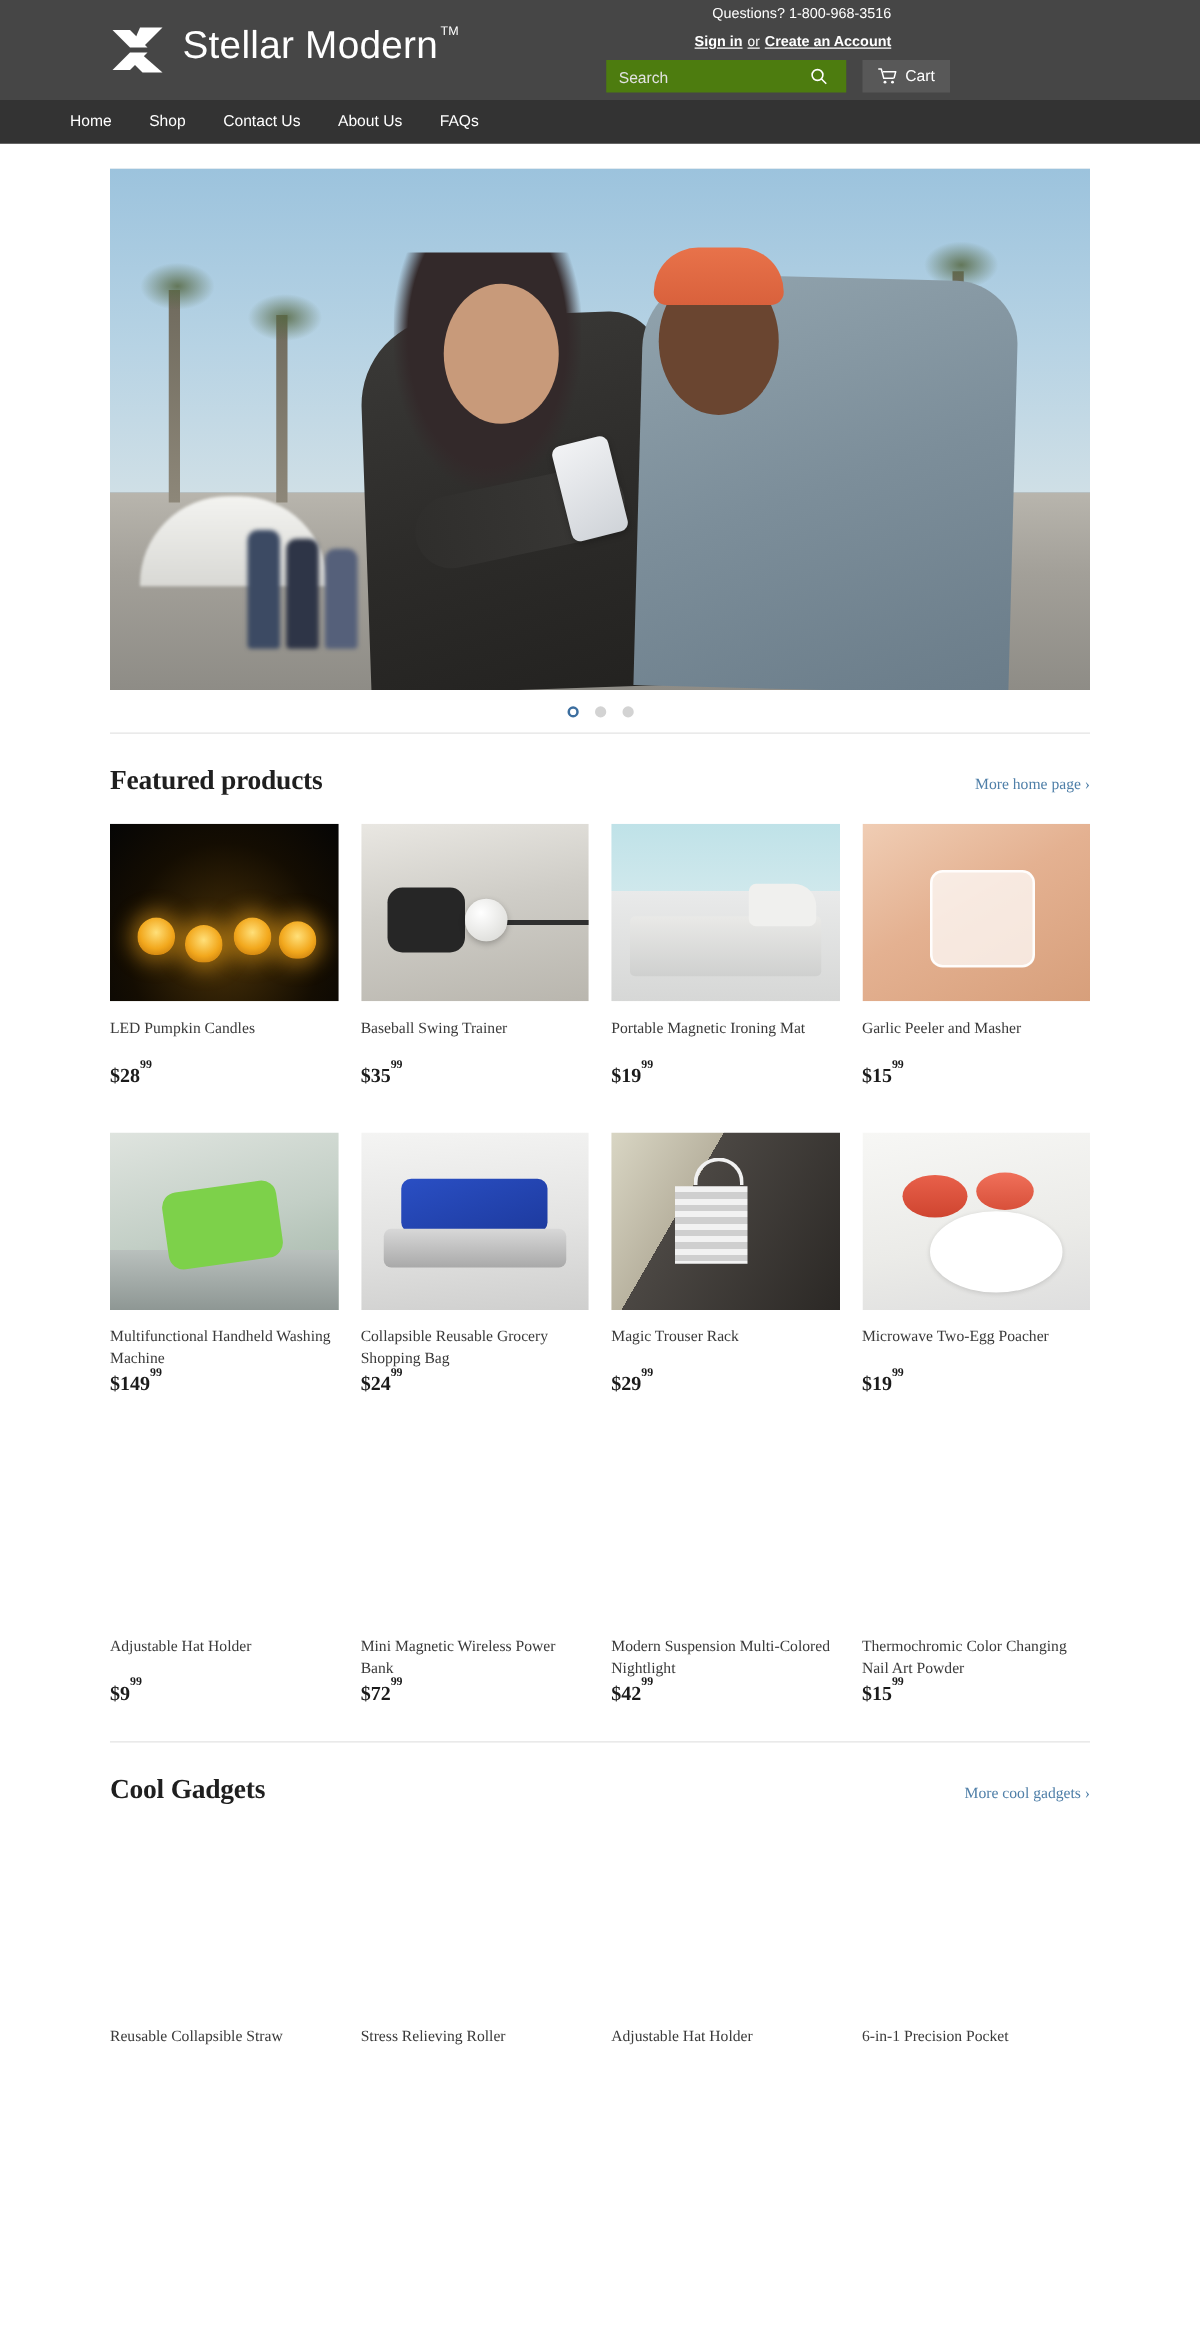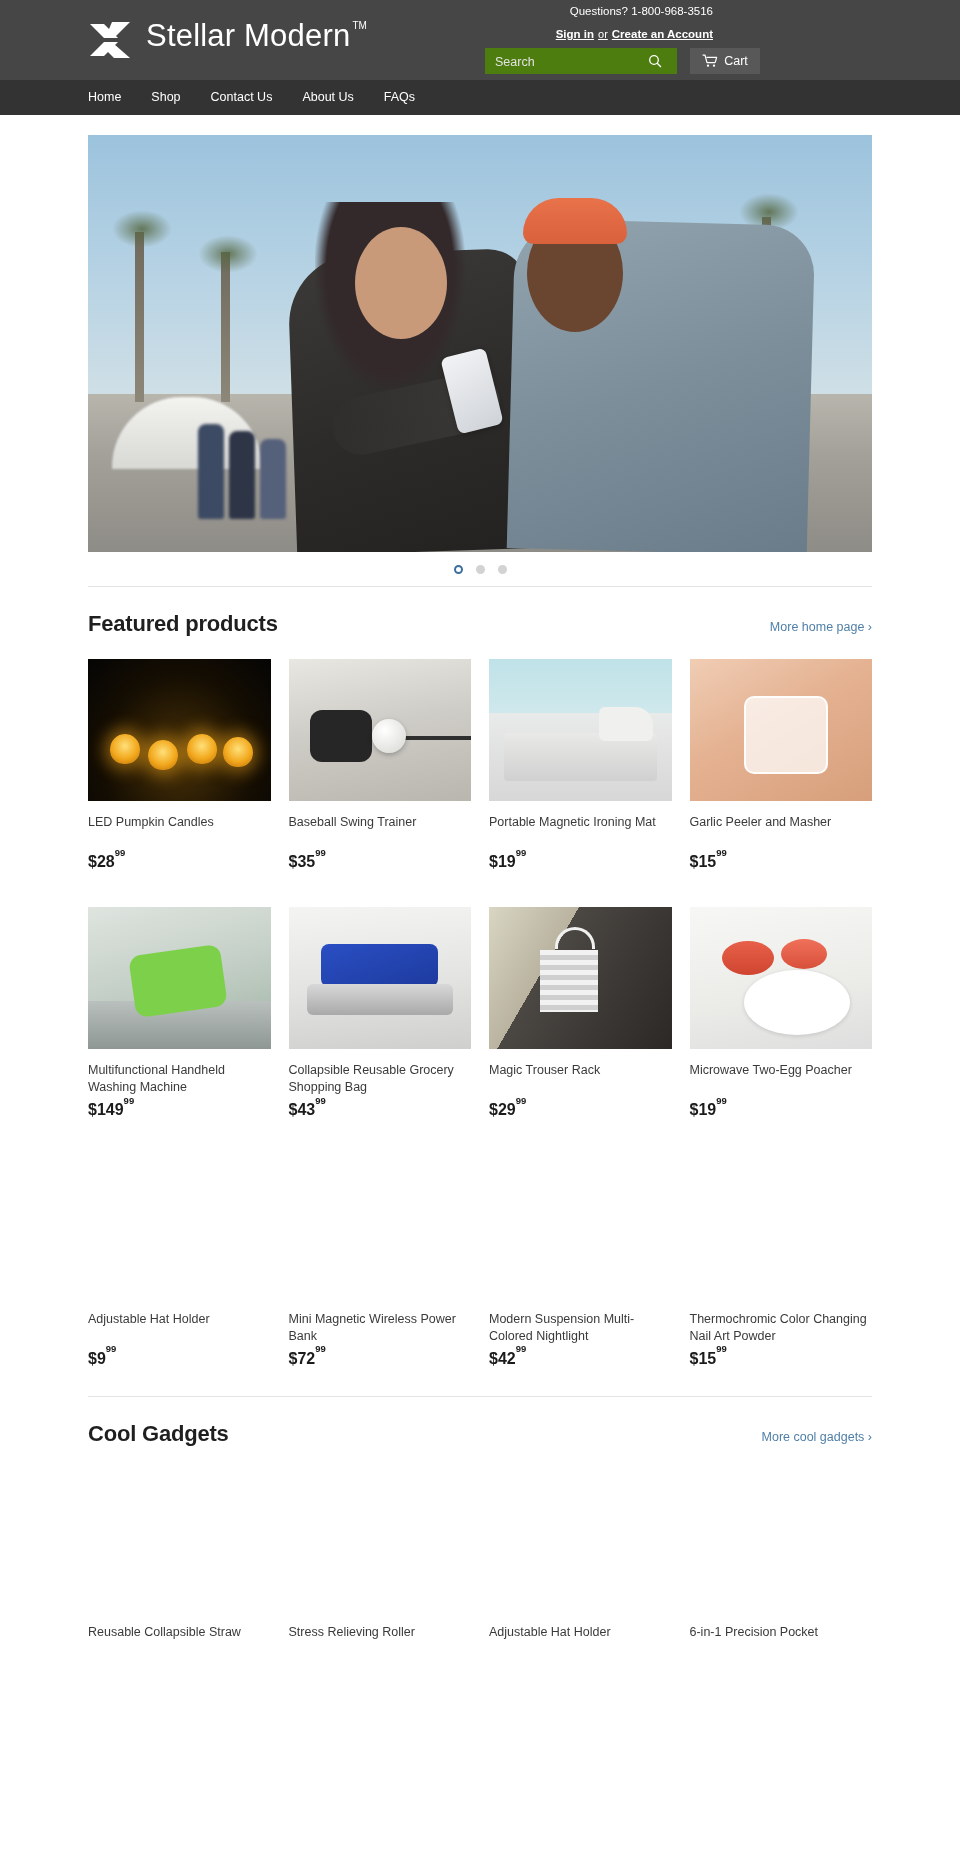--- a/index.html
+++ b/index.html
@@ -116,21 +116,21 @@
     cursor: pointer;
   }
   .cart-label { color: #ffffff; font-size: 12.5px; }
 
   
   .navbar {
     background: #333333;
     height: 35px;
     display: flex;
     align-items: center;
-    padding-left: 88px;
+    padding-left: 56px;
     gap: 30px;
   }
   .nav-item {
     color: #ffffff;
     font-size: 12.5px;
     text-decoration: none;
     line-height: 35px;
   }
 
   
@@ -221,21 +221,21 @@
     height: 34px;
     display: flex;
     align-items: center;
     justify-content: center;
     gap: 13px;
   }
   .dot { width: 9px; height: 9px; border-radius: 50%; background: #d3d3d3; cursor: pointer; }
   .dot.active { background: transparent; border: 2px solid #3c6e9f; width: 9px; height: 9px; }
 
   
-  .section { padding: 0 88px; }
+  .section { padding: 0 88px; font-family: Liberation Serif, serif; }
   .section-head {
     display: flex;
     align-items: baseline;
     justify-content: space-between;
     border-top: 1px solid #e3e3e3;
     padding-top: 24px;
     margin-bottom: 22px;
   }
   .section-title { font-size: 22px; font-weight: bold; color: #1f1f1f; letter-spacing: -0.2px; }
   .section-link { font-size: 12.5px; color: #4f7fa8; text-decoration: none; }
@@ -458,21 +458,21 @@
       <div class="price"><span>$149</span><sup>99</sup></div>
     </div>
     <div class="card">
       <div class="thumb">
         <div class="art a-bag">
             <div class="blue"></div>
             <div class="frame"></div>
           </div>
       </div>
       <div class="ptitle">Collapsible Reusable Grocery Shopping Bag</div>
-      <div class="price"><span>$43</span><sup>99</sup></div>
+      <div class="price"><span>$24</span><sup>99</sup></div>
     </div>
     <div class="card">
       <div class="thumb">
         <div class="art a-trouser">
             <div class="hook"></div>
             <div class="rack"></div>
           </div>
       </div>
       <div class="ptitle">Magic Trouser Rack</div>
       <div class="price"><span>$29</span><sup>99</sup></div>

